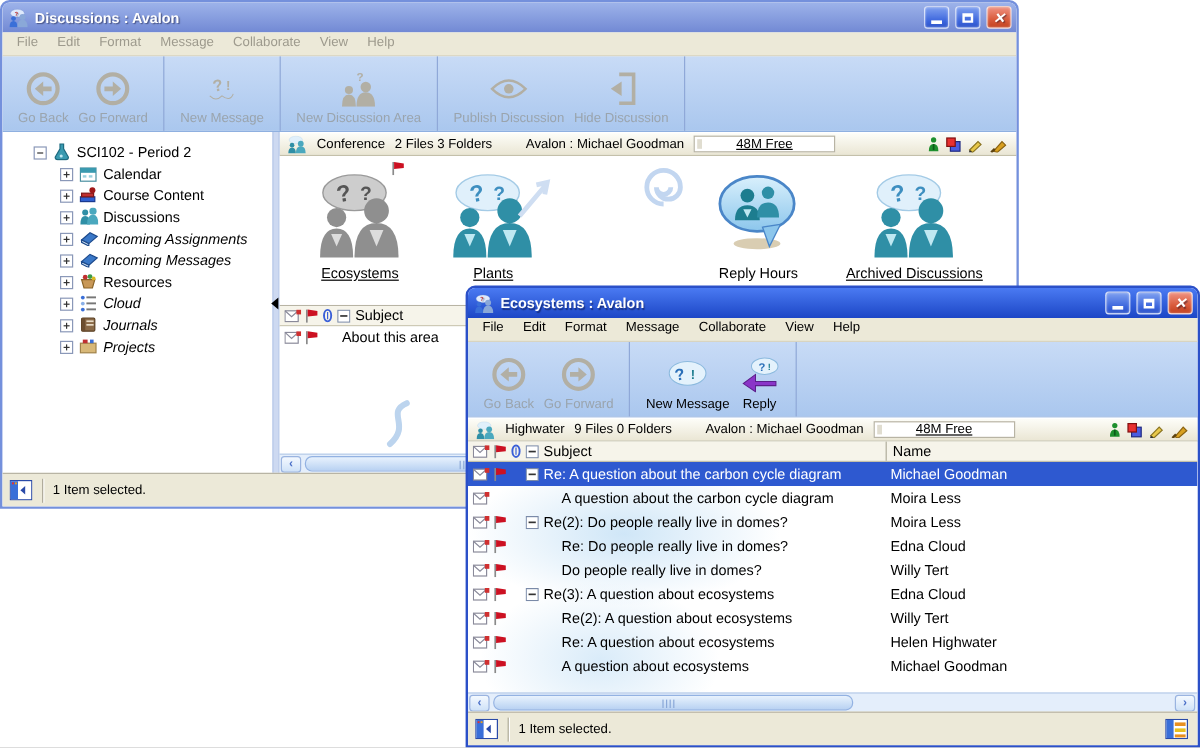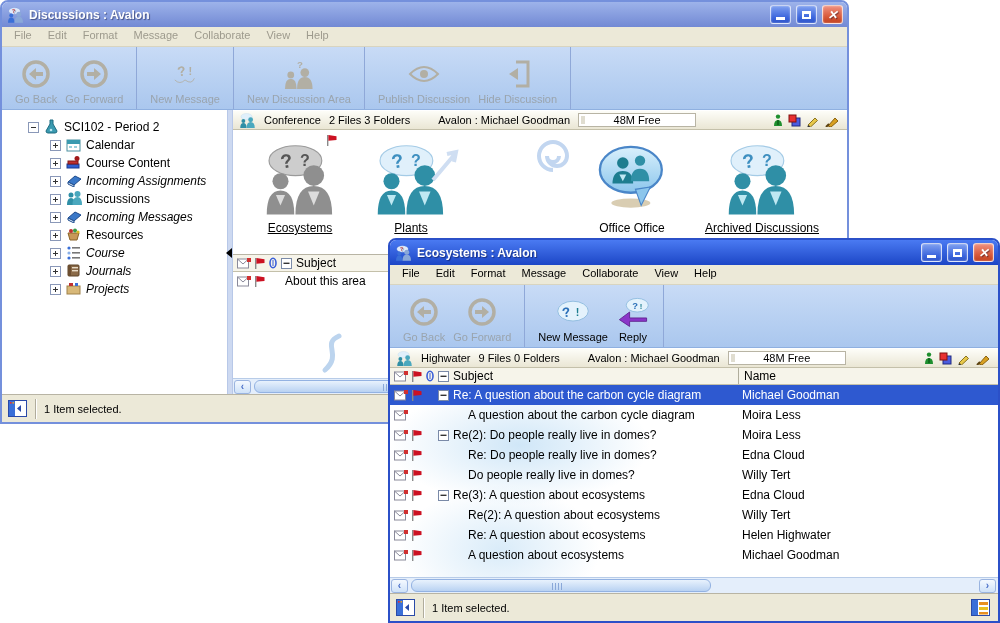--- a/index.html
+++ b/index.html
@@ -39,21 +39,21 @@
     border-right:1px solid #8fa8d8; }
   .tbtn { display:flex; flex-direction:column; align-items:center; justify-content:flex-end; gap:2px; padding:1px 3px; }
   .ticon { height:34px; display:flex; align-items:center; justify-content:center; }
   .tlabel { font-size:11px; color:#000; white-space:nowrap; }
   .tbtn.dis .tlabel { color:#9aa4ad; }
 
   .confbar { height:20px; flex:0 0 20px; display:flex; align-items:center; gap:8px;
     padding:0 6px; background:linear-gradient(180deg,#fdfdf8,#eae6d4);
     border-top:1px solid #fff; border-bottom:1px solid #c4c0aa; font-size:11px; }
   .freebox { width:118px; height:14px; background:#fff; border:1px solid #b8b4a4;
-    display:flex; align-items:center; justify-content:center; font-size:11px; position:relative; }
+    display:flex; align-items:center; justify-content:center; font-size:11px; position:relative;text-decoration:underline; }
   .freebox::before { content:""; position:absolute; left:2px; top:2px; bottom:2px; width:4px;
     background:#e0ddd0; }
   .confbar .spacer { flex:1; }
   .permicons { display:flex; align-items:center; gap:5px; padding-right:2px; }
 
   .statusbar { height:28px; flex:0 0 28px; background:var(--menubar_bg);
     border-top:1px solid #b8b4a4; display:flex; align-items:center; font-size:11px; position:relative; }
   .statusbar .sdivider { width:1px; height:20px; background:#b0ac9c; margin:0 8px 0 8px;
     box-shadow:1px 0 0 #fff; }
   .statusbar .panelicon { margin-left:6px; }
@@ -256,38 +256,38 @@
                 <rect x="1" y="9" width="12" height="4" fill="#2f5fd0" stroke="#1a3a90"></rect>
                 <rect x="2" y="6" width="10" height="3" fill="#c03030" stroke="#801818"></rect>
                 <circle cx="11" cy="3.5" r="2.5" fill="#a01818"></circle>
               </svg>
             </span>
          <span class="lbl ">Course Content</span>
        </div>
           <div class="trow" style="padding-left:28px">
          <span class="ebox plus "></span>
          <span class="ticon15">
-              <svg width="16" height="14" viewBox="0 0 16 14">
-                <path d="M2 9 L9 3 L15 6 L8 12 Z" fill="#3a78c8" stroke="#1d4a8c"></path>
-                <path d="M2 9 L8 12 L8 14 L2 11 Z" fill="#ddeefc" stroke="#1d4a8c"></path>
-              </svg>
-            </span>
-         <span class="lbl it">Incoming Assignments</span>
-       </div>
-          <div class="trow" style="padding-left:28px">
-         <span class="ebox plus "></span>
-         <span class="ticon15">
               <svg width="16" height="15" viewBox="0 0 16 15">
                 <circle cx="5" cy="4" r="2.5" fill="#2f8fa6"></circle>
                 <path d="M1 14 Q1 7 5 7 Q9 7 9 14 Z" fill="#2f8fa6"></path>
                 <circle cx="11.5" cy="3" r="3" fill="#4aa8be"></circle>
                 <path d="M6.5 14 Q6.5 6 11.5 6 Q16 6 16 14 Z" fill="#4aa8be"></path>
               </svg>
             </span>
          <span class="lbl ">Discussions</span>
+       </div>
+          <div class="trow" style="padding-left:28px">
+         <span class="ebox plus "></span>
+         <span class="ticon15">
+              <svg width="16" height="14" viewBox="0 0 16 14">
+                <path d="M2 9 L9 3 L15 6 L8 12 Z" fill="#3a78c8" stroke="#1d4a8c"></path>
+                <path d="M2 9 L8 12 L8 14 L2 11 Z" fill="#ddeefc" stroke="#1d4a8c"></path>
+              </svg>
+            </span>
+         <span class="lbl it">Incoming Assignments</span>
        </div>
           <div class="trow" style="padding-left:28px">
          <span class="ebox plus "></span>
          <span class="ticon15">
               <svg width="16" height="14" viewBox="0 0 16 14">
                 <path d="M2 9 L9 3 L15 6 L8 12 Z" fill="#3a78c8" stroke="#1d4a8c"></path>
                 <path d="M2 9 L8 12 L8 14 L2 11 Z" fill="#ddeefc" stroke="#1d4a8c"></path>
               </svg>
             </span>
          <span class="lbl it">Incoming Messages</span>
@@ -309,21 +309,21 @@
          <span class="ticon15">
               <svg width="15" height="15" viewBox="0 0 15 15">
                 <circle cx="3" cy="3" r="1.6" fill="#3a6fd8"></circle>
                 <circle cx="3" cy="8" r="1.6" fill="#8ab0e8"></circle>
                 <circle cx="3" cy="13" r="1.6" fill="#3a6fd8"></circle>
                 <rect x="6" y="2" width="8" height="1.6" fill="#777"></rect>
                 <rect x="6" y="7" width="8" height="1.6" fill="#777"></rect>
                 <rect x="6" y="12" width="8" height="1.6" fill="#777"></rect>
               </svg>
             </span>
-         <span class="lbl it">Course</span>
+         <span class="lbl it">Cloud</span>
        </div>
           <div class="trow" style="padding-left:28px">
          <span class="ebox plus "></span>
          <span class="ticon15">
               <svg width="15" height="14" viewBox="0 0 15 14">
                 <rect x="2" y="2" width="11" height="11" rx="1" fill="#8a6a48" stroke="#5c4226"></rect>
                 <rect x="2" y="2" width="3" height="11" fill="#6c4e30"></rect>
                 <rect x="6" y="4" width="6" height="1.4" fill="#e8dcc8"></rect>
                 <rect x="6" y="7" width="6" height="1.4" fill="#e8dcc8"></rect>
               </svg>
@@ -445,21 +445,21 @@
 <ellipse cx="33" cy="23" rx="27" ry="20" fill="url(#ohg1)" stroke="#4a86c8" stroke-width="2"></ellipse>
 <path d="M37 40 L42 54 L50 38 Z" fill="#8cc6ec" stroke="#4a86c8"></path>
 <circle cx="26" cy="17" r="5" fill="#1d7d8f"></circle>
                   <path d="M17 35 Q17 24 26 24 Q35 24 35 35 Z" fill="#1d7d8f"></path>
 <path d="M23 27 L26 33 L29 27 Z" fill="#bfe8f2"></path>
 <circle cx="41" cy="15" r="4.5" fill="#2f8fa6"></circle>
                   <path d="M33 33 Q33 22 41 22 Q49 22 49 33 Z" fill="#2f8fa6"></path>
                 </svg>
 
          </span>
-         <span class="dlabel ">Office Office</span>
+         <span class="dlabel ">Reply Hours</span>
        </div>
             <div class="icon-item" style="left:464px">
          <span class="art">
                 <svg width="78" height="82" viewBox="0 0 68 62">
 <ellipse cx="30" cy="15" rx="23" ry="13" fill="#e0f0fb" stroke="#a4cbe6"></ellipse>
 <text x="18" y="22" font-size="17" font-weight="bold" fill="#3e8fc0" transform="rotate(-10 18 22)">?</text>
 <text x="34" y="20" font-size="14" font-weight="bold" fill="#3e8fc0">?</text>
 <circle cx="17" cy="33" r="7" fill="#2f8fa6"></circle>
                   <path d="M5 62 Q5 41 17 41 Q29 41 29 62 Z" fill="#2f8fa6"></path>
 <path d="M13 45 L17 54 L21 45 Z" fill="#bfe8f2"></path>

